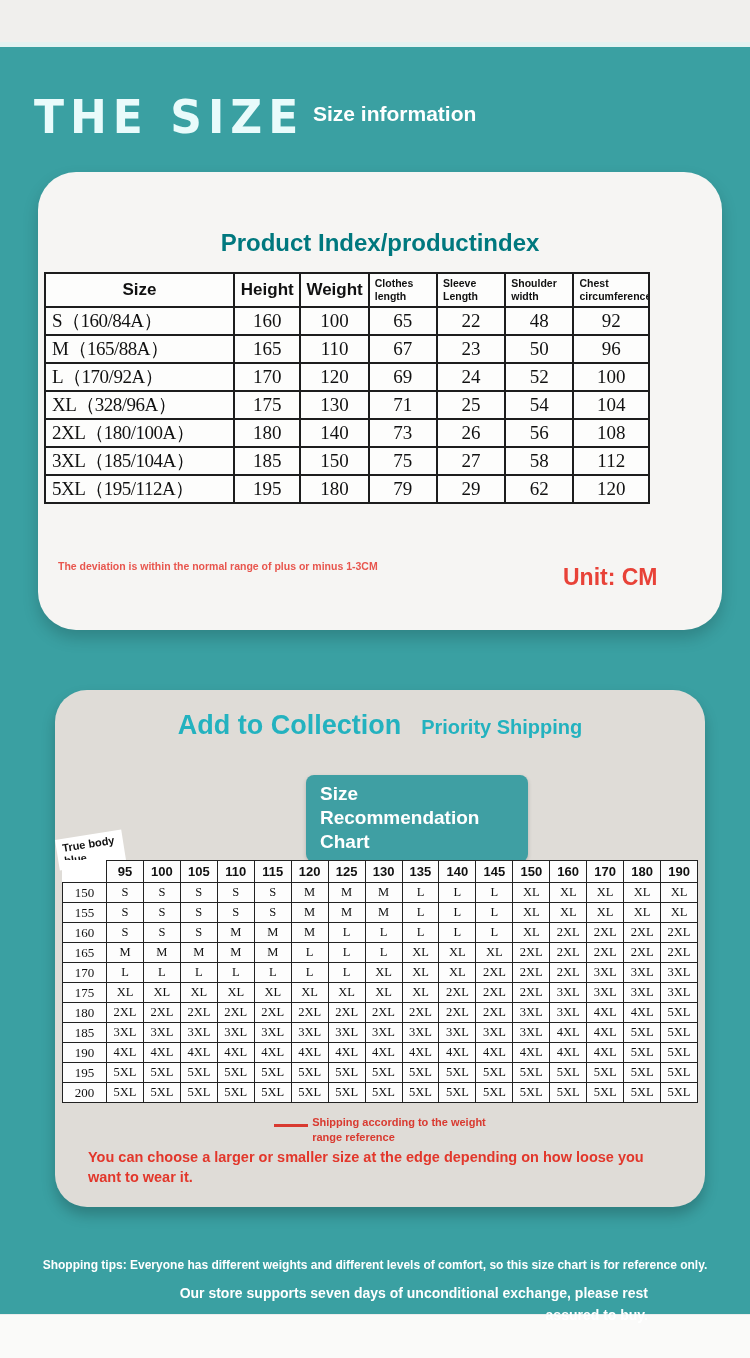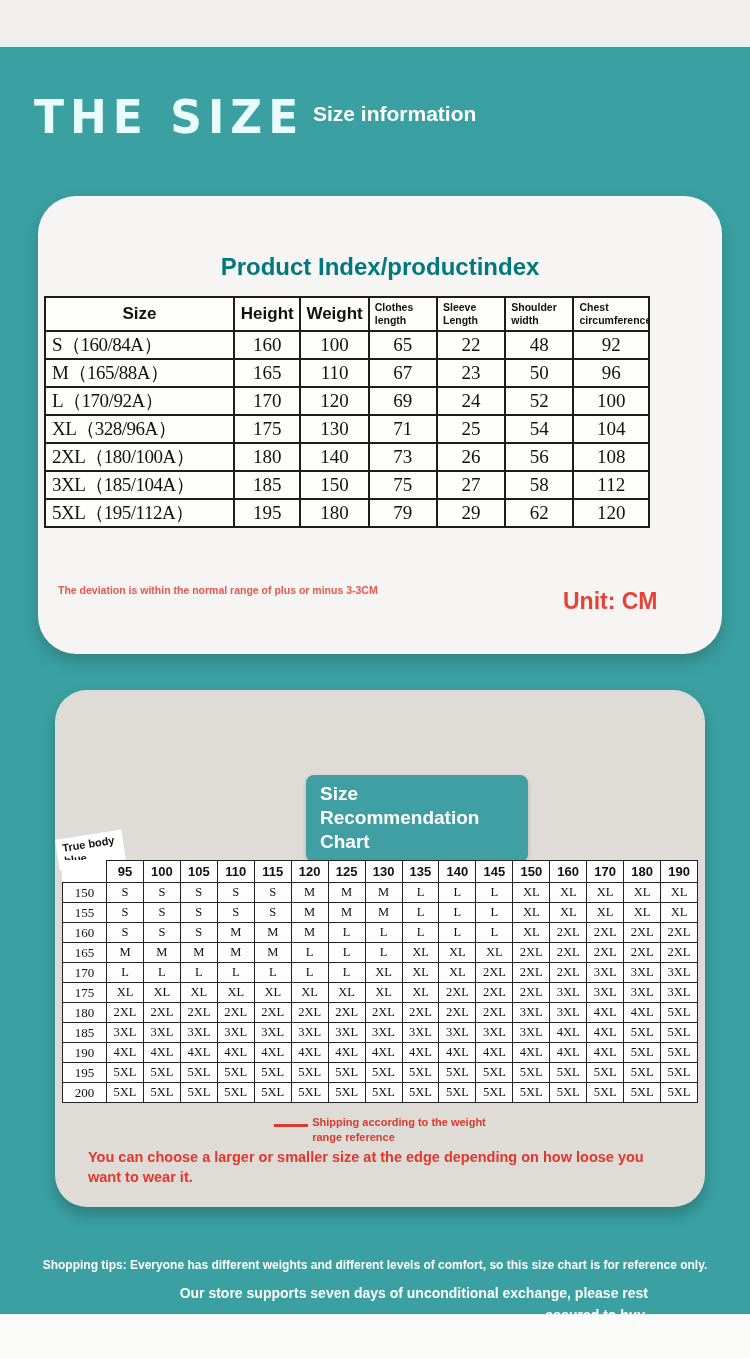--- a/index.html
+++ b/index.html
@@ -19,21 +19,21 @@
   
   .the-size {
     left:34px; top:90px; color:#e9fbfb; font-weight:bold; font-size:44px;
     letter-spacing:6px; font-family:"DejaVu Sans", sans-serif; transform:scaleY(1.04);
     transform-origin:left top; white-space:nowrap;
   }
   .size-info { left:313px; top:102px; color:#ffffff; font-weight:bold; font-size:21px; }
 
   
   .card1 {
-    left:38px; top:196px; width:684px; height:458px; background:#f6f5f3;
+    left:38px; top:172px; width:684px; height:458px; background:#f6f5f3;
     border-radius:38px; box-shadow:0 8px 16px rgba(0,0,0,0.18);
   }
   .card1-title { left:0; top:57px; width:100%; text-align:center; font-size:24px; font-weight:bold; color:#00787e; }
   table.ptable {
     position:absolute; left:6px; top:100px; width:606px;
     border-collapse:collapse; table-layout:fixed; background:#fdfdfc;
   }
   .ptable th, .ptable td { border:2px solid #1d1d1d; color:#111; overflow:hidden; }
   .ptable thead tr { height:34px; }
   .ptable tbody tr { height:26px; }
@@ -179,25 +179,29 @@
           <td class="size-cell">5XL（195/112A）</td>
           <td class="num-cell">195</td>
           <td class="num-cell">180</td>
           <td class="num-cell">79</td>
           <td class="num-cell">29</td>
           <td class="num-cell">62</td>
           <td class="num-cell">120</td>
         </tr>
       </tbody>
   </table>
-  <div class="abs note-red note2">The deviation is within the normal range of plus or minus 3-3CM</div>
+  <div class="abs note-red note2">The deviation is within the normal range of plus or minus 1-3CM</div>
   <div class="abs unit-label">Unit: CM</div>
 </div>
 
 <div class="abs card2">
+  <div class="abs card2-headings">
+    <span class="h-primary">Add to Collection</span>
+    <span class="h-secondary">Priority Shipping</span>
+  </div>
   <button class="abs size-btn">Size Recommendation Chart</button>
   <div class="abs corner-label">
     <div>True body</div>
     <div>blue</div>
   </div>
   <table class="rtable" id="rtable">
     <thead>
         <tr>
           <th class="corner" style="width: 44px;"></th>
           <th>95</th>

